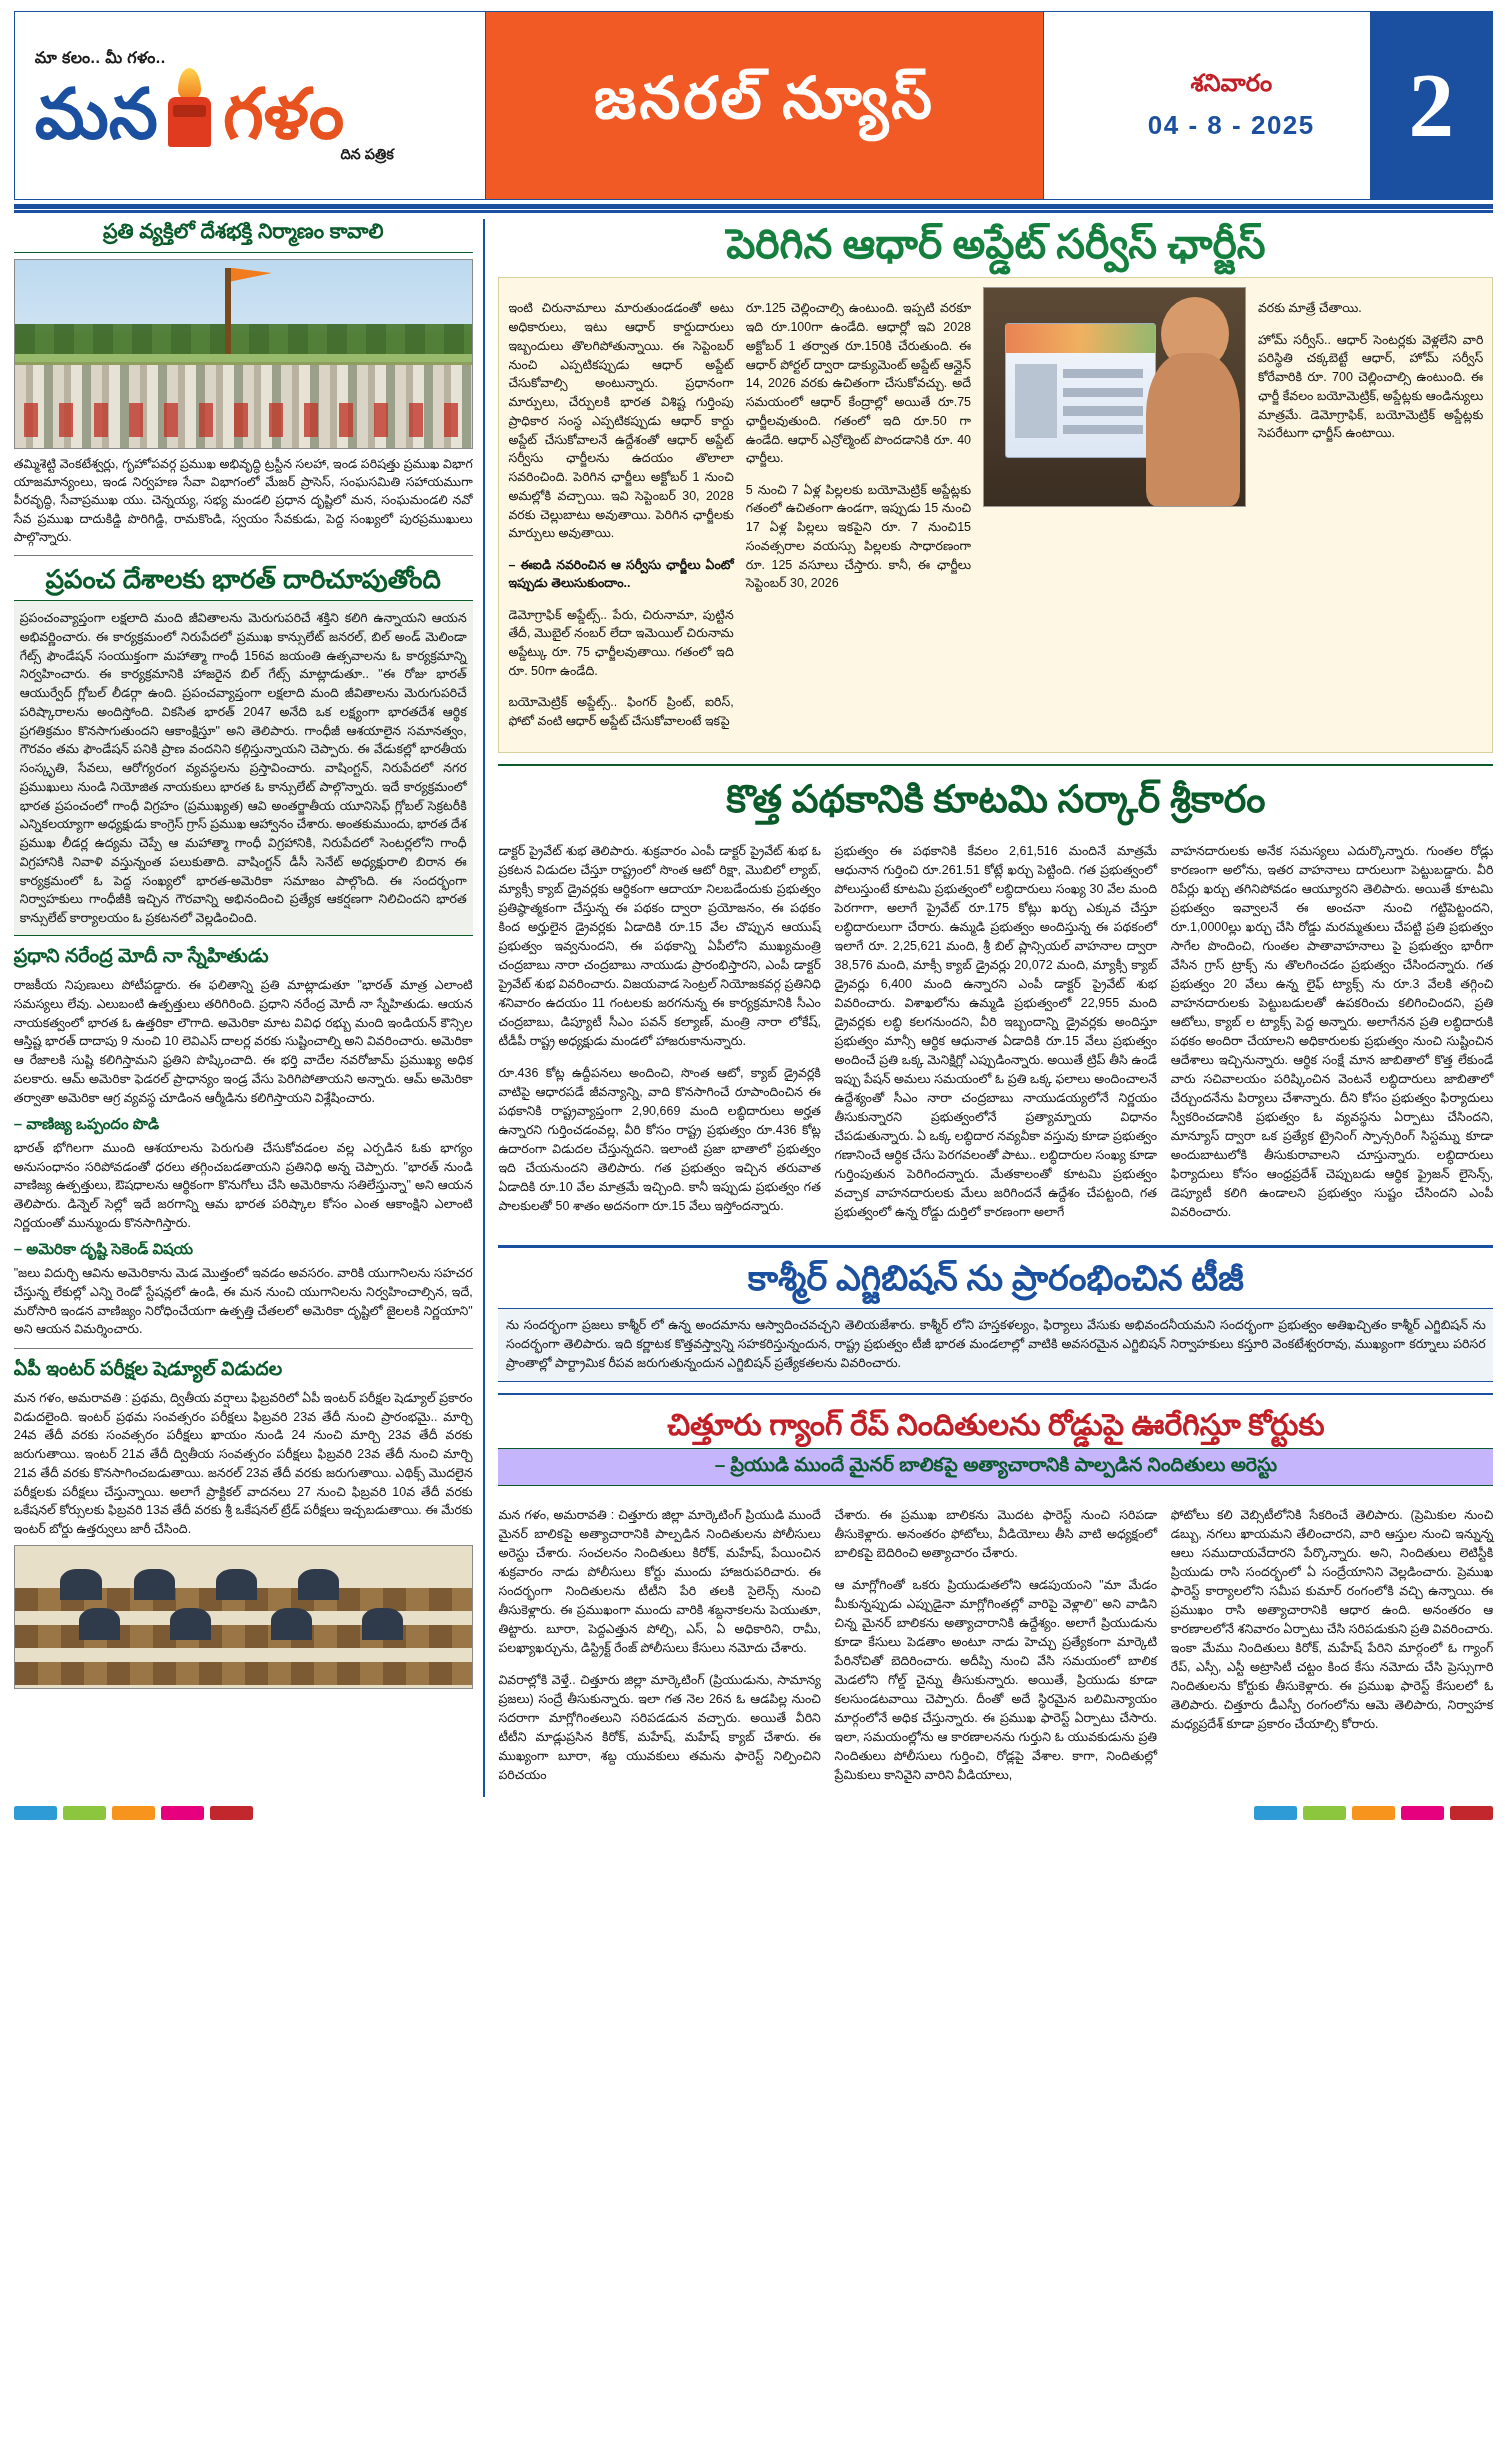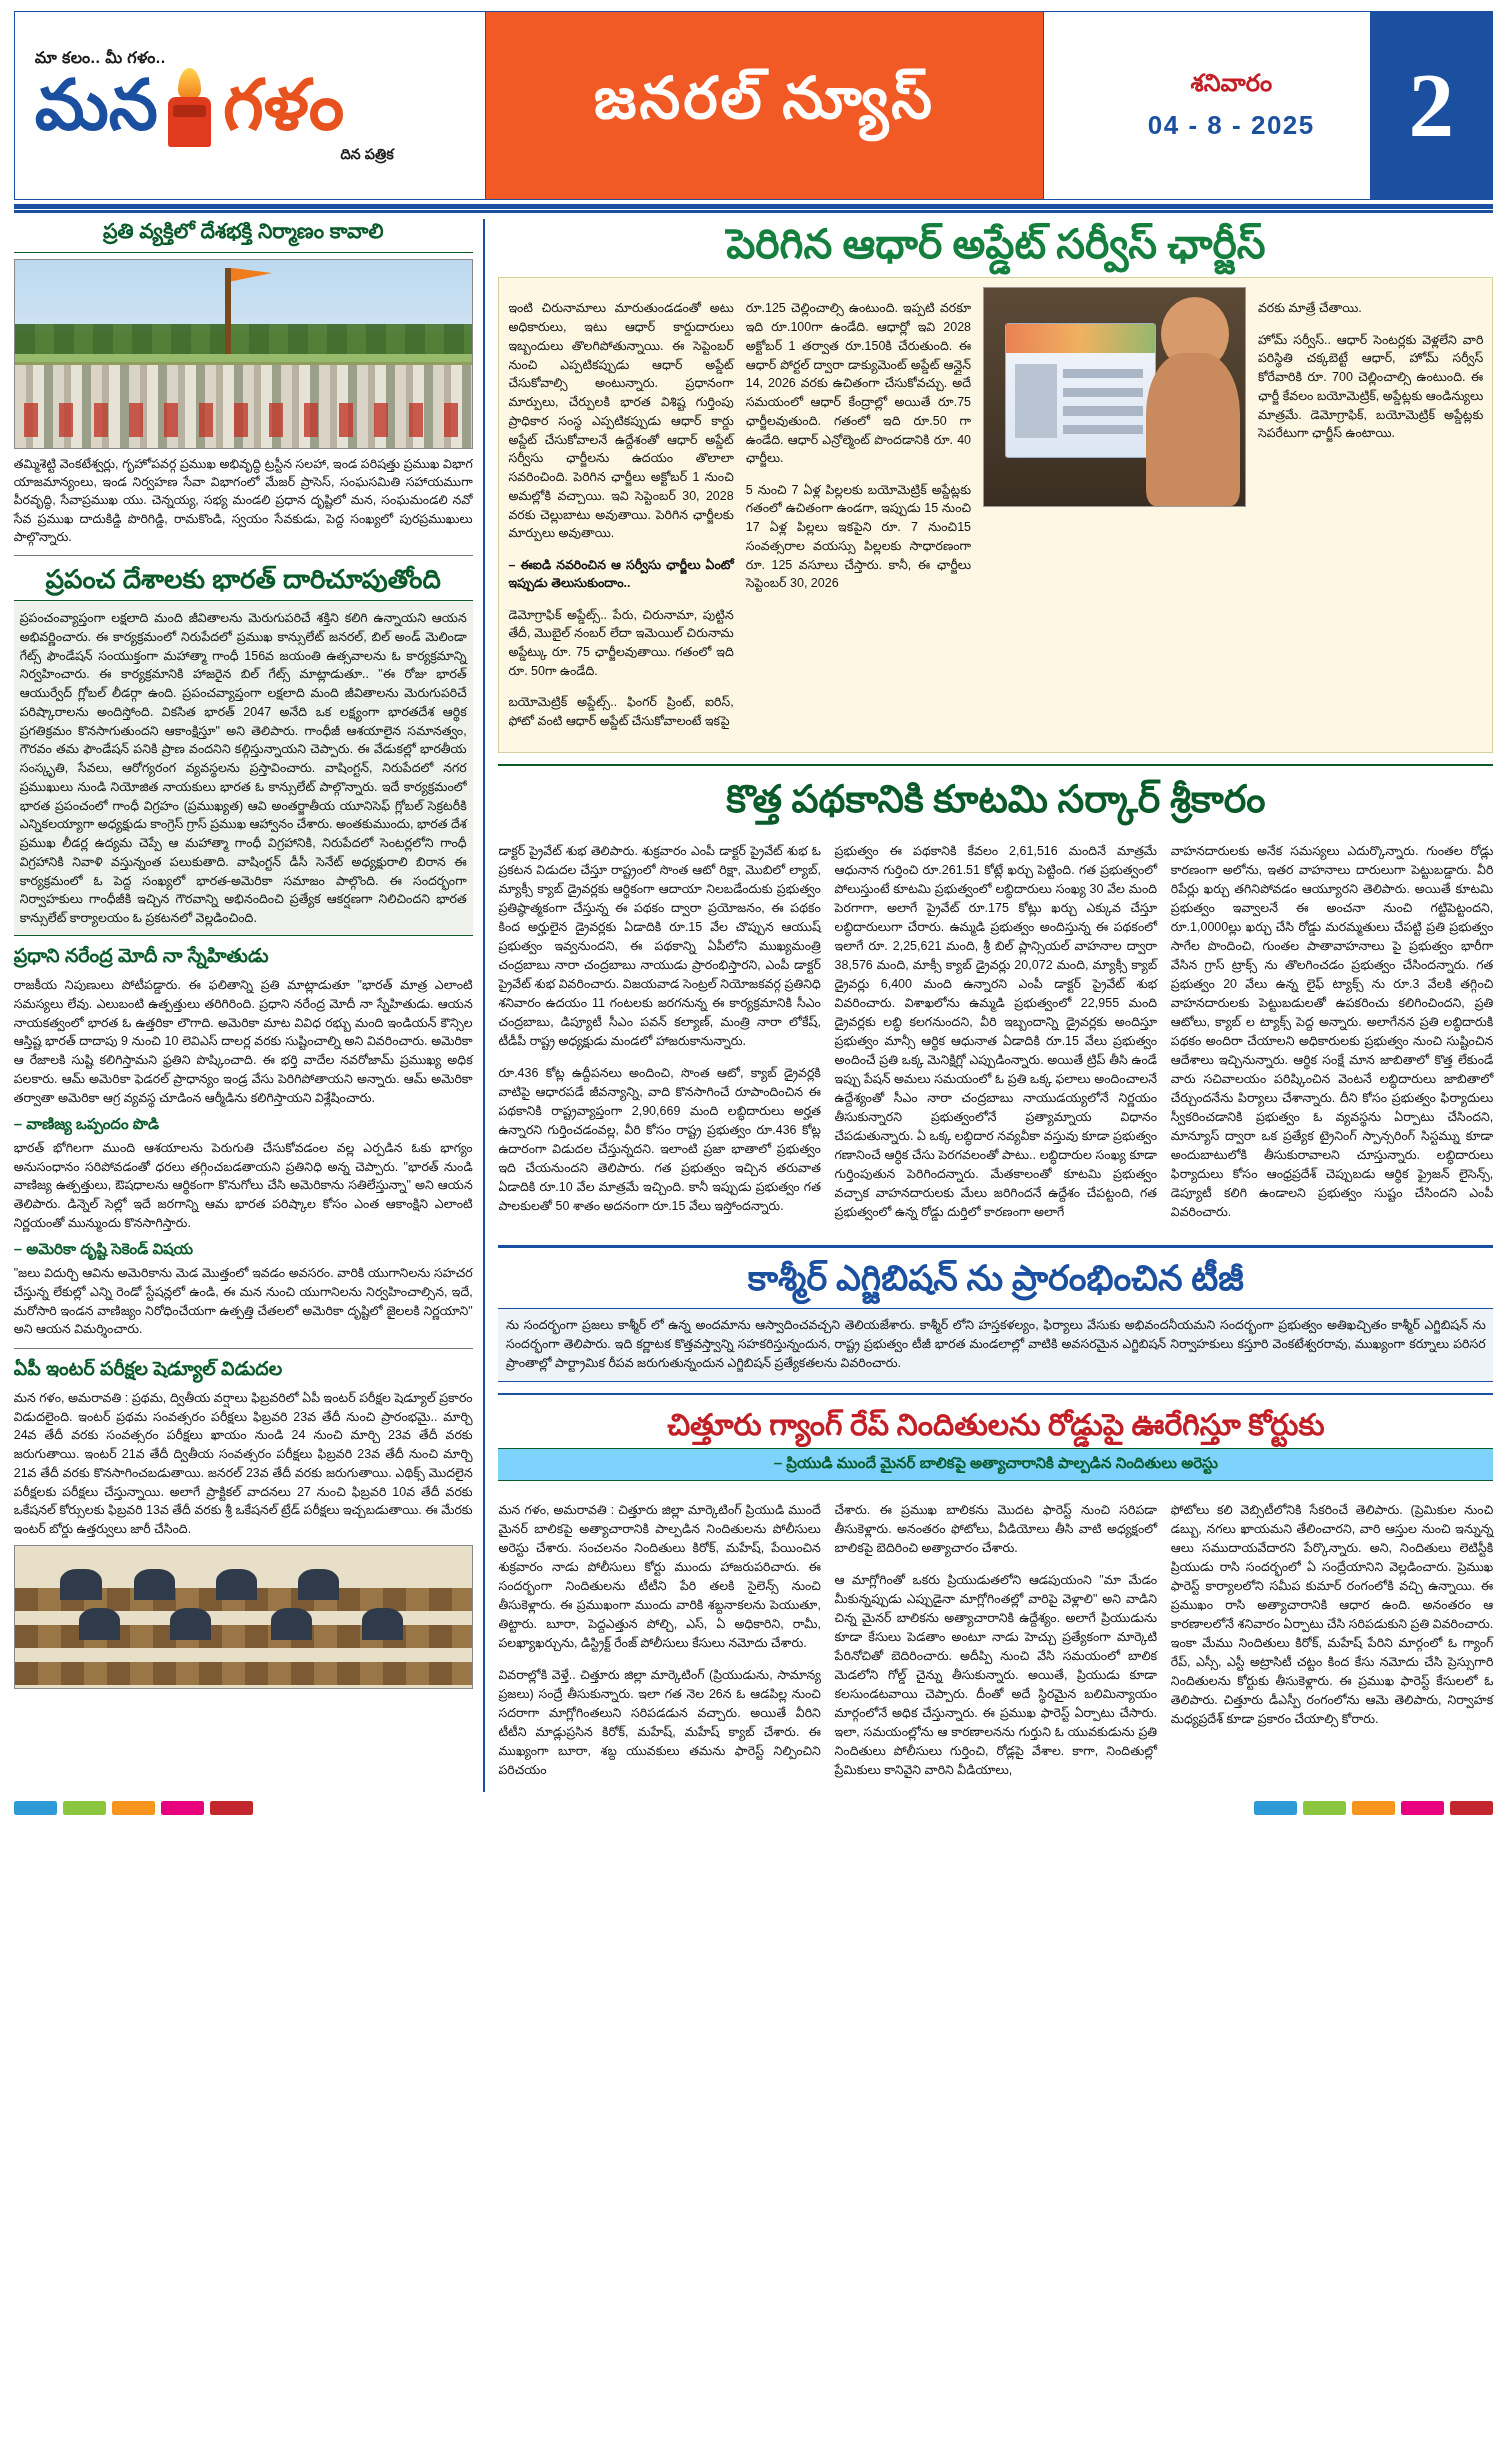--- a/index.html
+++ b/index.html
@@ -19,21 +19,21 @@
   .logo-box {
     width:471px; background:#ffffff; position:relative;
     display:flex; flex-direction:column; justify-content:center;
     border-right:1.5px solid #1b4fa0;
   }
   .logo-tag {
     font-size:16px; color:#1a1a1a; padding:4.6px 0 0 20px; font-weight:bold;
     letter-spacing:0.4px;
   }
   .logo-main {
-    display:flex; align-items:flex-start; gap:0; padding-left:20px;
+    display:flex; align-items:flex-end; gap:0; padding-left:20px;
   }
   .logo-word1 {
     font-size:70px; font-weight:bold; color:#1b4fa0; line-height:1;
     font-family:"Liberation Serif", serif;
   }
   .logo-fist {
     width:65px; height:79px; position:relative;
   }
   .logo-fist .flame {
     position:absolute; left:20px; top:-3px; width:23px; height:32px;
@@ -132,22 +132,22 @@
   }
   .big-head-blue2 {
     color:#1b4fa0; font-size:35px; font-weight:bold; text-align:center; line-height:1.2;
     font-family:"Liberation Serif", serif; margin:4.6px 0 7.6px 0;
   }
   .big-head-red {
     color:#c22026; font-size:30px; font-weight:bold; text-align:center; line-height:1.25;
     font-family:"Liberation Serif", serif; margin:4.6px 0 4.6px 0;
   }
   .sub-bar-green {
-    background:#7dd3fc; border-top:1.5px solid #0a5a2a; border-bottom:1.5px solid #0a5a2a;
-    color:#0a5a2a; font-size:15px; font-weight:bold; text-align:center; padding:5.3px 3px;
+    background:#c4b5fd; border-top:1.5px solid #0a5a2a; border-bottom:1.5px solid #0a5a2a;
+    color:#0a5a2a; font-size:19px; font-weight:bold; text-align:center; padding:5.3px 3px;
     margin-bottom:7.6px;
   }
   .aadhaar-block {
     background:#fdf7e3; border:1.5px solid #d8cf9f; padding:9px;
     display:flex; gap:12px;
   }
   .ab-col { font-size:12.5px; line-height:1.5; text-align:justify; }
   .ab-col.c1 { width:24%; }
   .ab-col.c2 { width:24%; }
   .ab-col.c3 { width:24%; }

